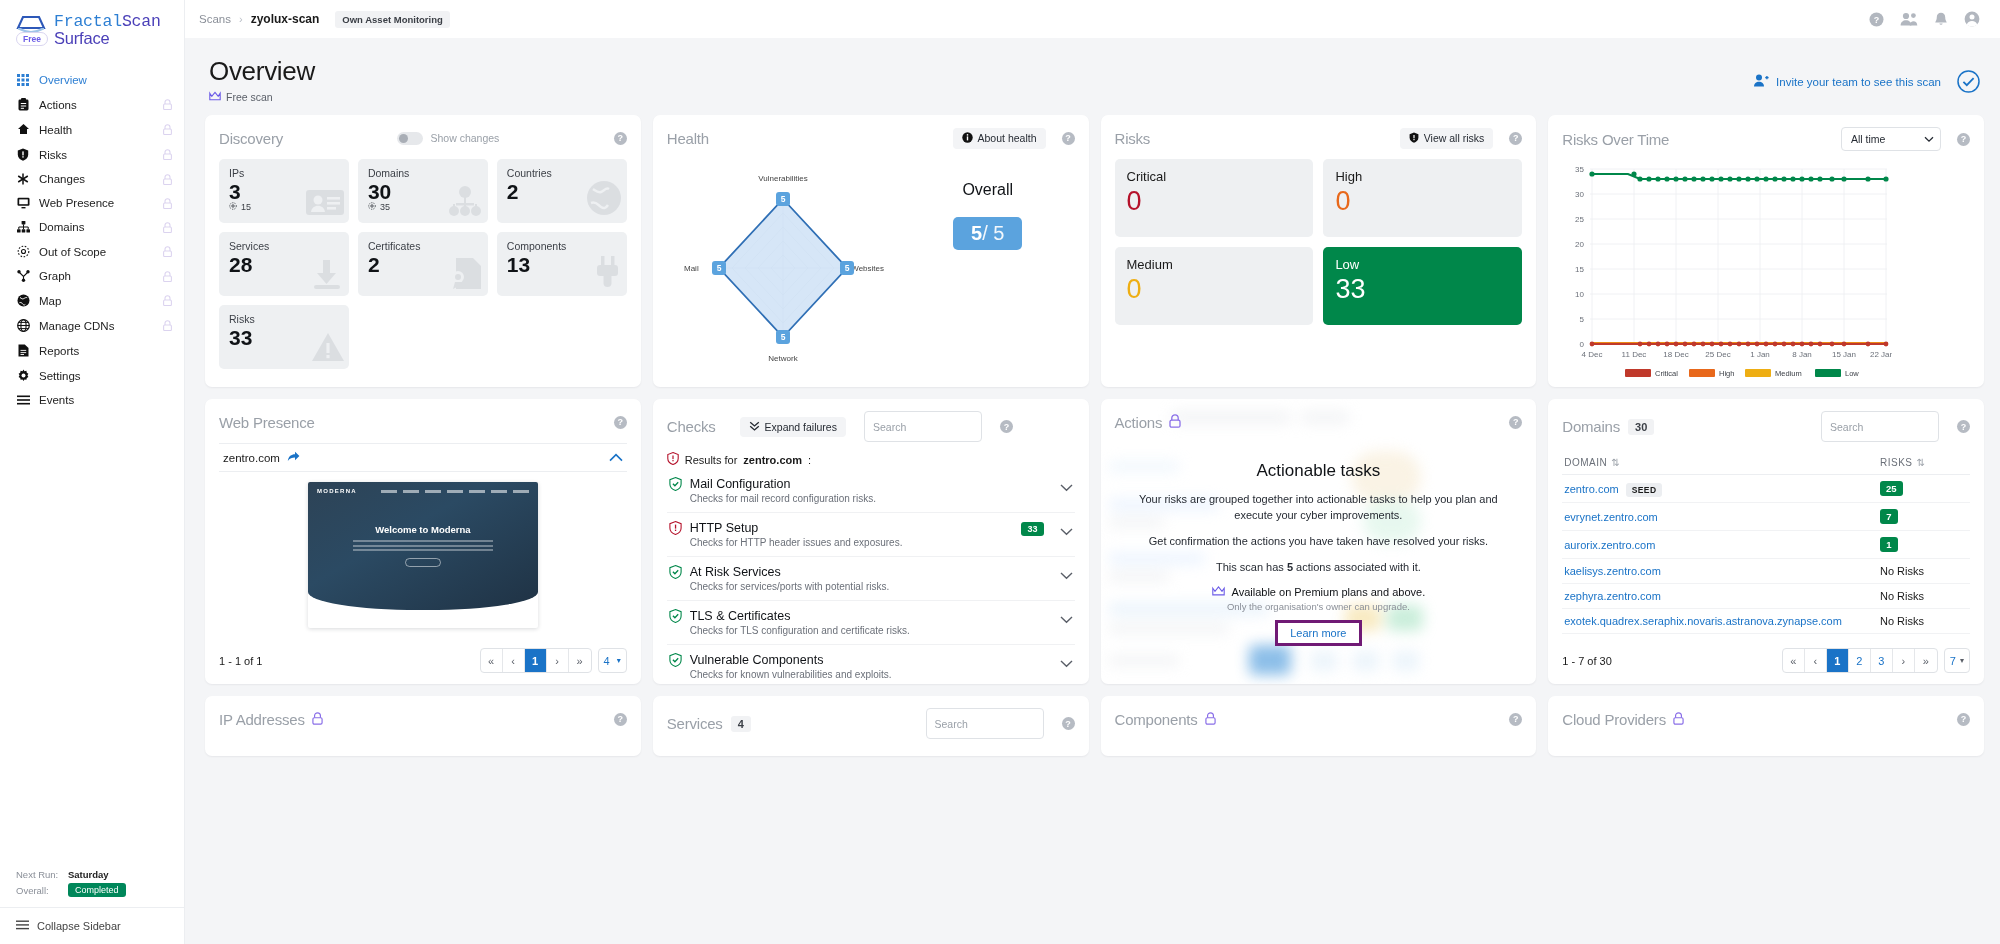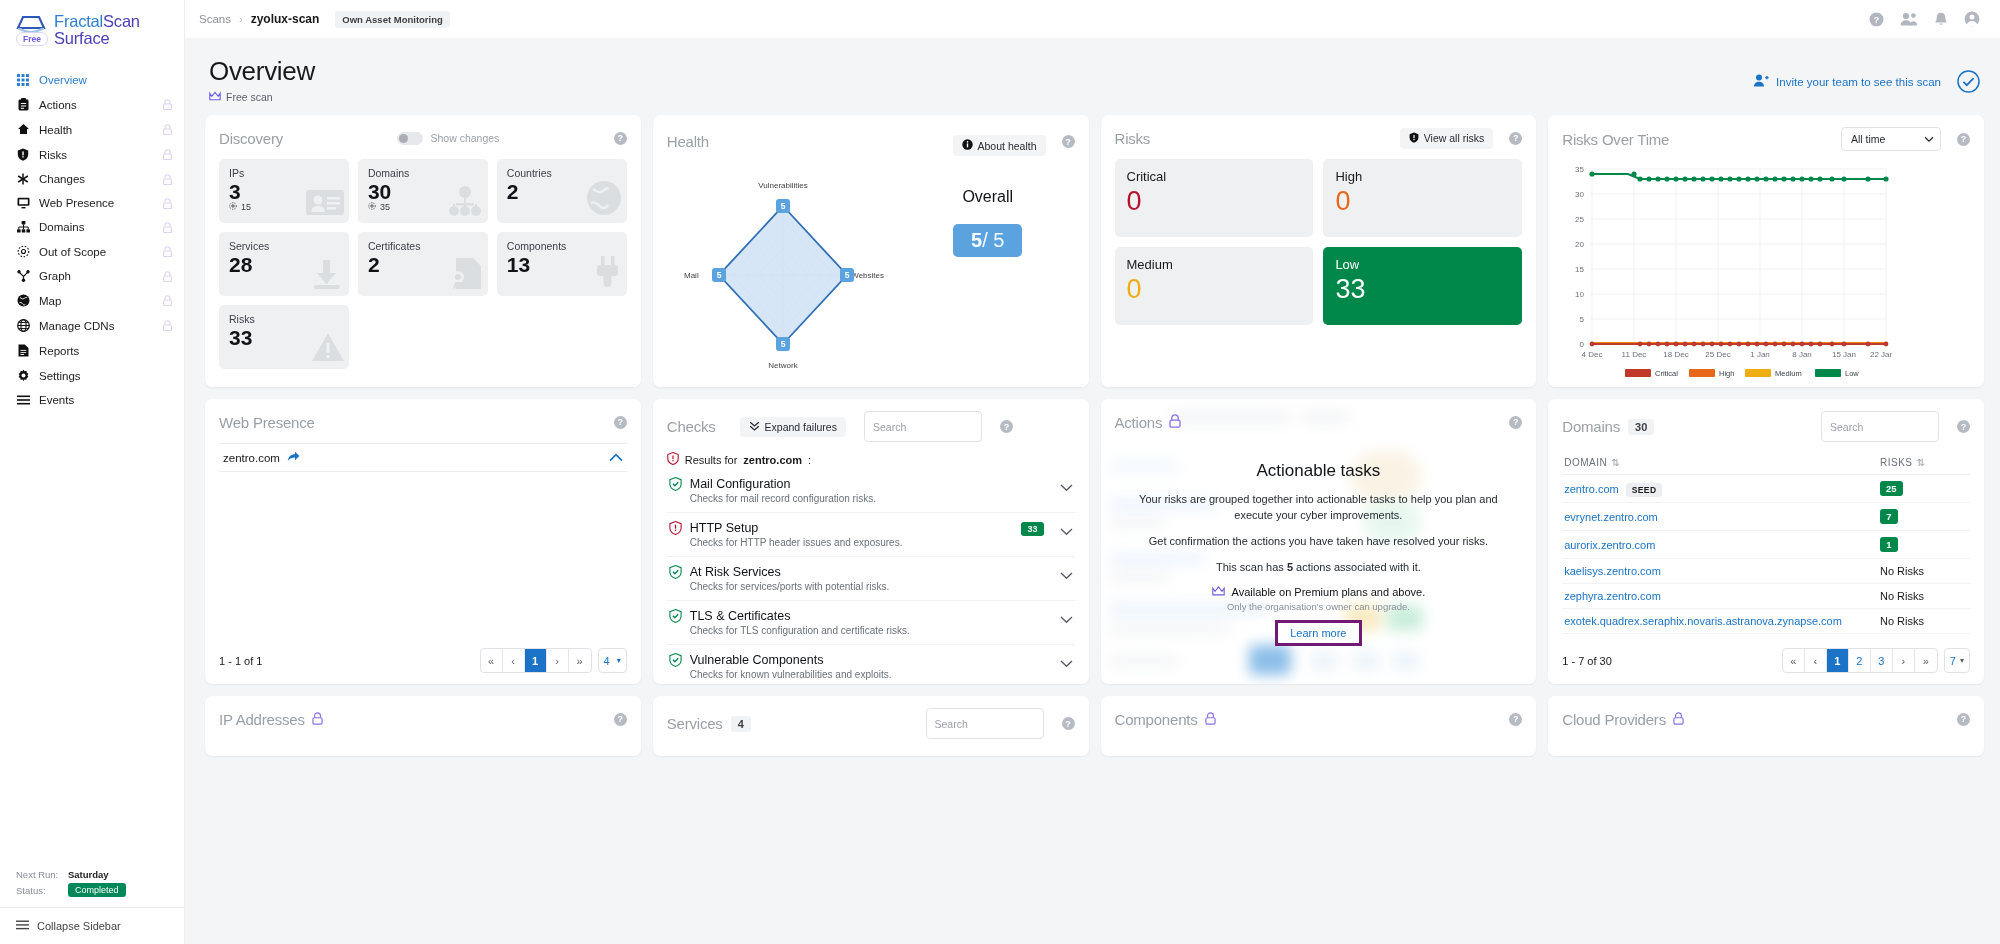--- a/index.html
+++ b/index.html
@@ -13,21 +13,21 @@
 
   
   .sidebar {
     width: 185px; min-width: 185px; height: 944px;
     background: #fff; border-right: 1px solid #eceef1;
     display: flex; flex-direction: column; position: relative;
   }
   .brand { padding: 12px 0 10px 14px; display: flex; align-items: flex-start; gap: 6px; }
   .brand-logo { position: relative; width: 34px; height: 34px; margin-top: 2px; }
   .brand-text { line-height: 1.05; padding-top: 1px; }
-  .brand-text .l1 { font-size: 16.5px; color: #2d7fd3; letter-spacing: -0.2px; }
+  .brand-text .l1 { font-size: 16.5px; color: #2d7fd3; letter-spacing: -0.2px; font-family: Liberation Mono, monospace; }
   .brand-text .l1 .b2 { color: #4a3fb8; }
   .brand-text .l2 { font-size: 16.5px; color: #4a3fb8; letter-spacing: -0.2px; }
   .free-pill {
     position: absolute; left: 2px; top: 18px;
     background: #fff; border: 1px solid #d9d5f0; border-radius: 9px;
     color: #6c5ce7; font-size: 8.5px; padding: 1px 6px; font-weight: 600;
   }
   .nav { margin-top: 10px; }
   .nav-item {
     display: flex; align-items: center; gap: 9px;
@@ -486,21 +486,21 @@
         <span class="lbl">Events</span>
       </div>
     </nav>
 
     <div class="sidebar-bottom">
       <div class="nextrun">
         <span class="k">Next Run:</span>
         <span class="v">Saturday</span>
       </div>
       <div class="statusrow">
-        <span class="k">Status:</span>
+        <span class="k">Overall:</span>
         <span class="badge-completed">Completed</span>
       </div>
     </div>
     <div class="collapse">
       <span><svg width="13" height="10" viewBox="0 0 13 10">
             <g fill="#444">
               <rect x="0" y="0.5" width="13" height="1.4"></rect>
               <rect x="0" y="4.2" width="13" height="1.4"></rect>
               <rect x="0" y="7.9" width="13" height="1.4"></rect>
             </g>
@@ -680,21 +680,21 @@
                     <rect x="15.4" y="12" width="3.2" height="10" fill="#eef0f2"></rect>
                     <rect x="15.4" y="24" width="3.2" height="3.2" fill="#eef0f2"></rect>
                   </svg></span>
             </div>
           </div>
         </section>
 
         <section class="card">
           <div class="card-head">
             <span class="card-title">Health</span>
-            <div class="pill-btn" style="margin-left:auto;margin-top:8px;">
+            <div class="pill-btn" style="margin-left:auto;">
               <span><svg width="11" height="11" viewBox="0 0 11 11">
                     <circle cx="5.5" cy="5.5" r="5.2" fill="#111"></circle>
                     <rect x="4.8" y="4.4" width="1.4" height="4" fill="#fff"></rect>
                     <rect x="4.8" y="2.1" width="1.4" height="1.5" fill="#fff"></rect>
                   </svg></span>
               <span>About health</span>
             </div>
             <span class="help-dot" style="margin-left:8px;">?</span>
           </div>
           <div class="health-body">
@@ -920,20 +920,45 @@
             <span class="help-dot">?</span>
           </div>
           <div class="wp-url">
             <span>zentro.com</span>
             <span><svg width="13" height="11" viewBox="0 0 13 11">
                   <path d="M0.8 10C1.4 5.2 4.4 3.2 8 3.2V0.8L12.4 5 8 9.2V6.6C5.2 6.6 2.6 7.6.8 10z" fill="#1a73c7"></path>
                 </svg></span>
             <span style="margin-left:auto;"><svg width="14" height="9" viewBox="0 0 14 9">
                   <path d="M1 7.6L7 1.6l6 6" fill="none" stroke="#1a73c7" stroke-width="1.6"></path>
                 </svg></span>
+          </div>
+          <div class="wp-shot">
+            <div class="wp-inner">
+              <div class="wp-nav">
+                <span class="wp-logo">MODERNA</span>
+                <span class="wp-links">
+                    <i></i>
+                    <i></i>
+                    <i></i>
+                    <i></i>
+                    <i></i>
+                    <i></i>
+                    <i></i>
+                  </span>
+              </div>
+              <div class="wp-hero">
+                <div class="h">Welcome to Moderna</div>
+                <div class="p">
+                    <i></i>
+                    <i></i>
+                    <i></i>
+                  </div>
+                <div class="wp-btn"></div>
+              </div>
+            </div>
           </div>
           <div class="page-foot">
             <span class="page-info">1 - 1 of 1</span>
             <div style="display:flex;gap:6px;align-items:center;">
               <div class="pager">
                 <div class="nav-g">«</div>
                 <div class="nav-g">‹</div>
                 <div class="cur">1</div>
                 <div class="nav-g">›</div>
                 <div class="nav-g">»</div>

